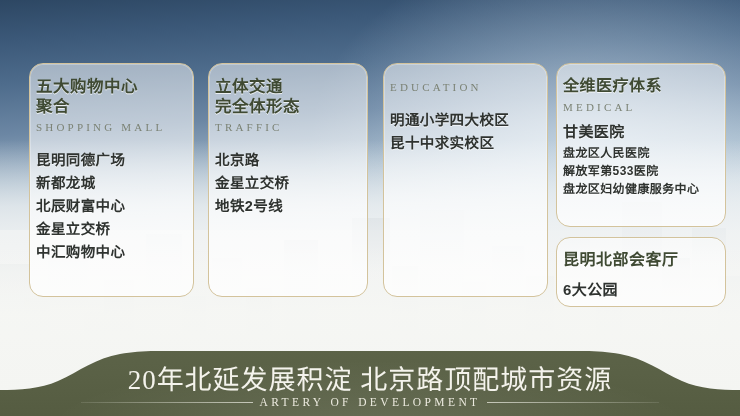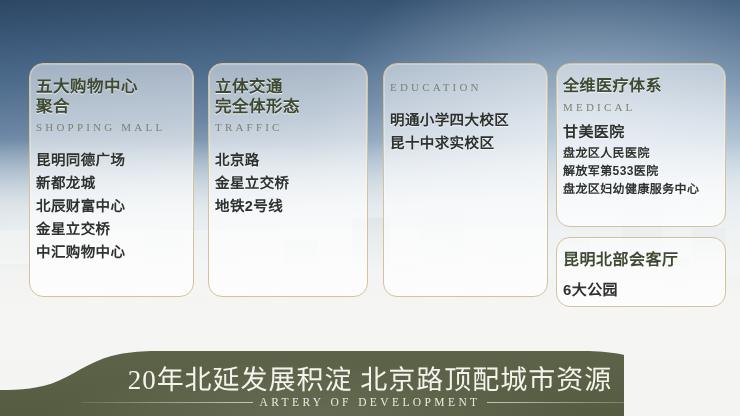--- a/index.html
+++ b/index.html
@@ -96,21 +96,21 @@
     color:#2f3330;
     letter-spacing:.4px;
     text-shadow:0 1px 0 rgba(255,255,255,.7);
   }
   .c4 .item { font-size:12px; line-height:1.5; }
   .c4 .item.lead { font-size:15px; font-weight:700; margin-bottom:1px; }
   .c5 .item { font-size:15px; }
 
   
   #banner {
-    position:absolute; left:0; bottom:0; width:624px; height:66px;
+    position:absolute; left:0; bottom:0; width:740px; height:66px;
   }
   #banner .shape {
     position:absolute; inset:0;
     background:linear-gradient(180deg,#5c6348 0%,#5a6146 35%,#555c41 100%);
     clip-path:path("M0,66 L0,40 C20,40 40,39 58,31 C80,21 96,8 120,4 C132,2 142,1 156,1 L584,1 C598,1 608,2 620,4 C644,8 660,21 682,31 C700,39 720,40 740,40 L740,66 Z");
   }
   #banner .shade {
     position:absolute; inset:0;
     background:radial-gradient(ellipse at 50% 120%,rgba(255,255,255,.11),rgba(0,0,0,0) 62%);
     clip-path:path("M0,66 L0,40 C20,40 40,39 58,31 C80,21 96,8 120,4 C132,2 142,1 156,1 L584,1 C598,1 608,2 620,4 C644,8 660,21 682,31 C700,39 720,40 740,40 L740,66 Z");

